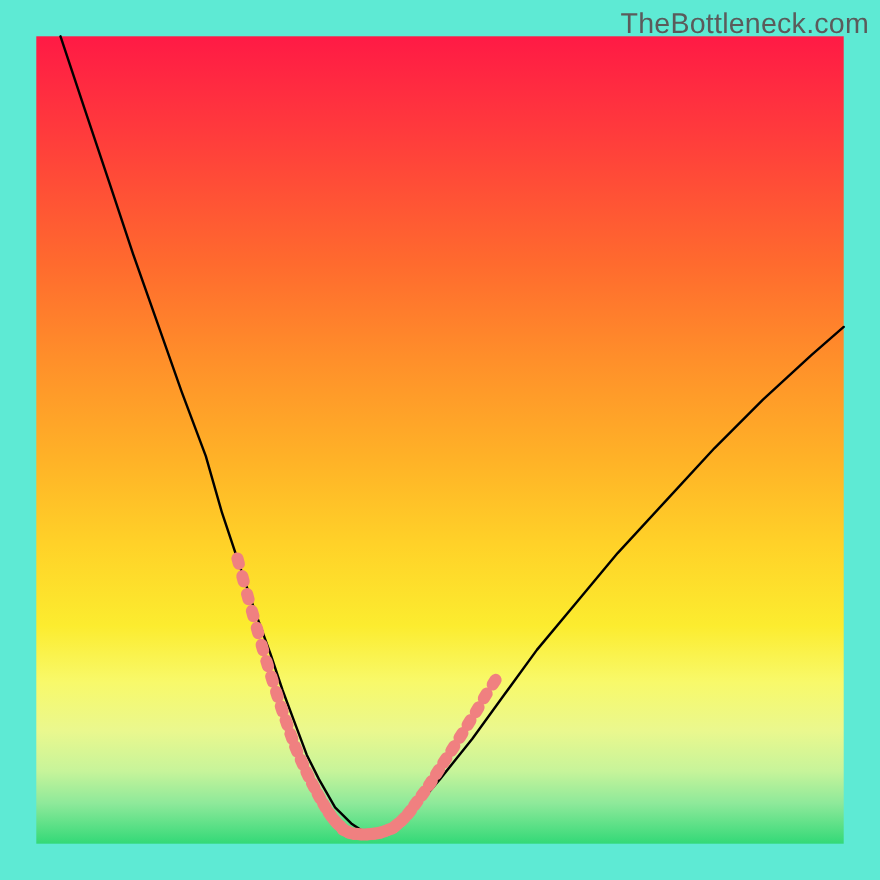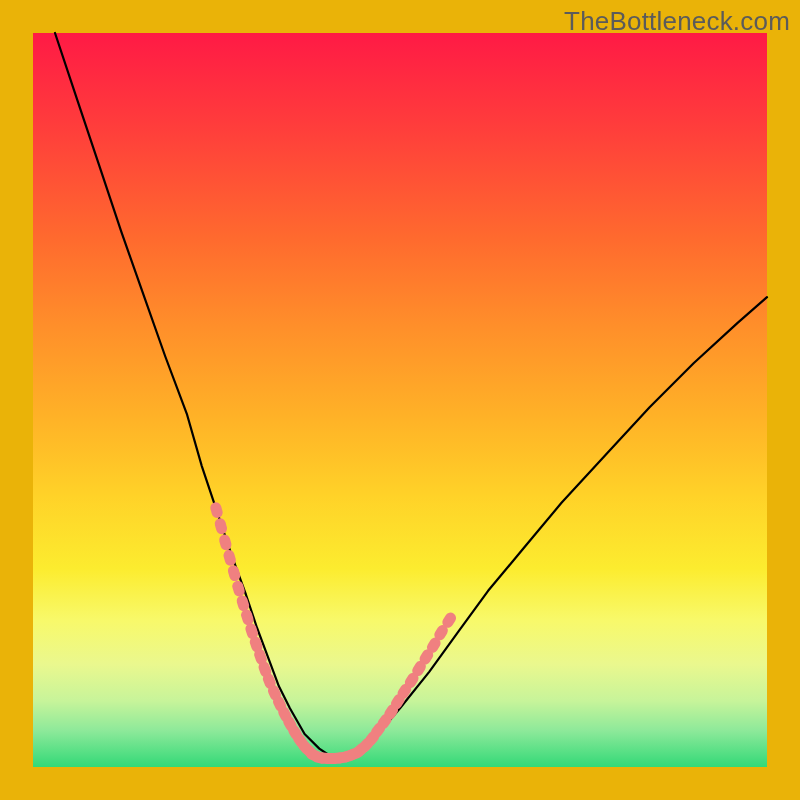--- a/index.html
+++ b/index.html
@@ -10,21 +10,21 @@
     overflow: hidden;
     background: #000;
     font-family: Arial, Helvetica, sans-serif;
   }
   .frame {
     position: absolute;
     left: 0;
     top: 0;
     width: 800px;
     height: 800px;
-    background: #eab308;
+    background: #5eead4;
   }
   .plot-area {
     position: absolute;
     left: 33px;
     top: 33px;
     width: 734px;
     height: 734px;
     
     background: linear-gradient(
       to bottom,

